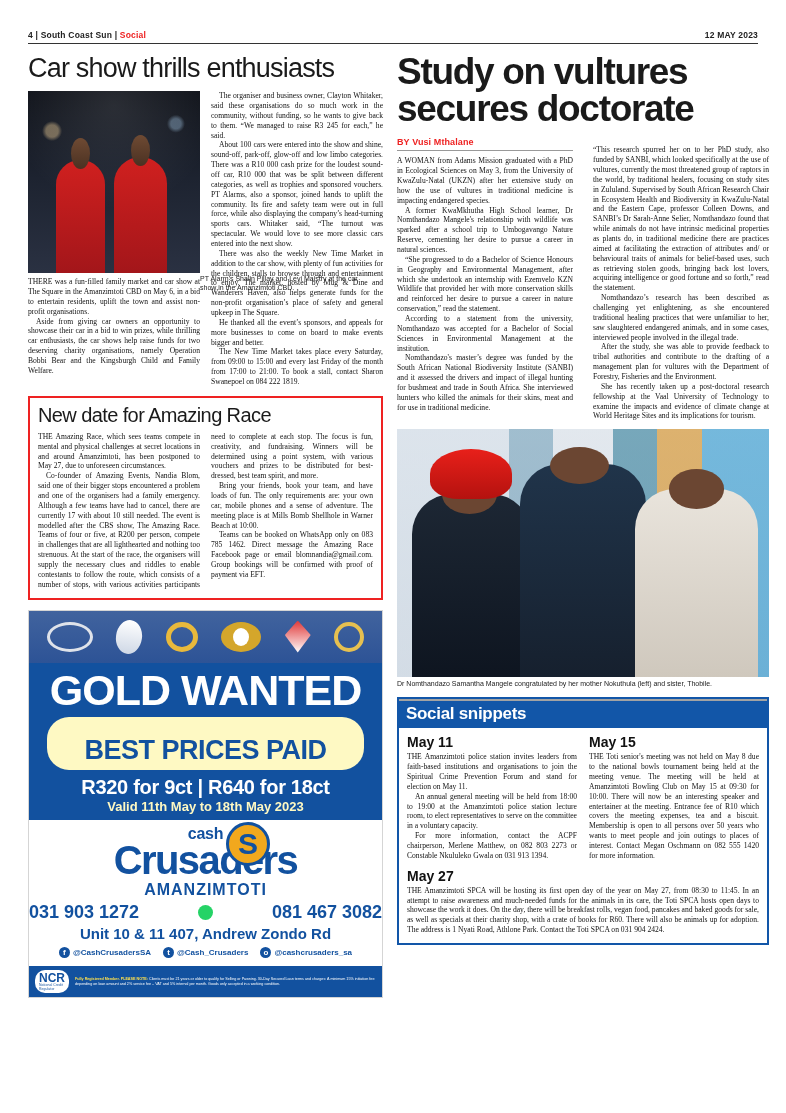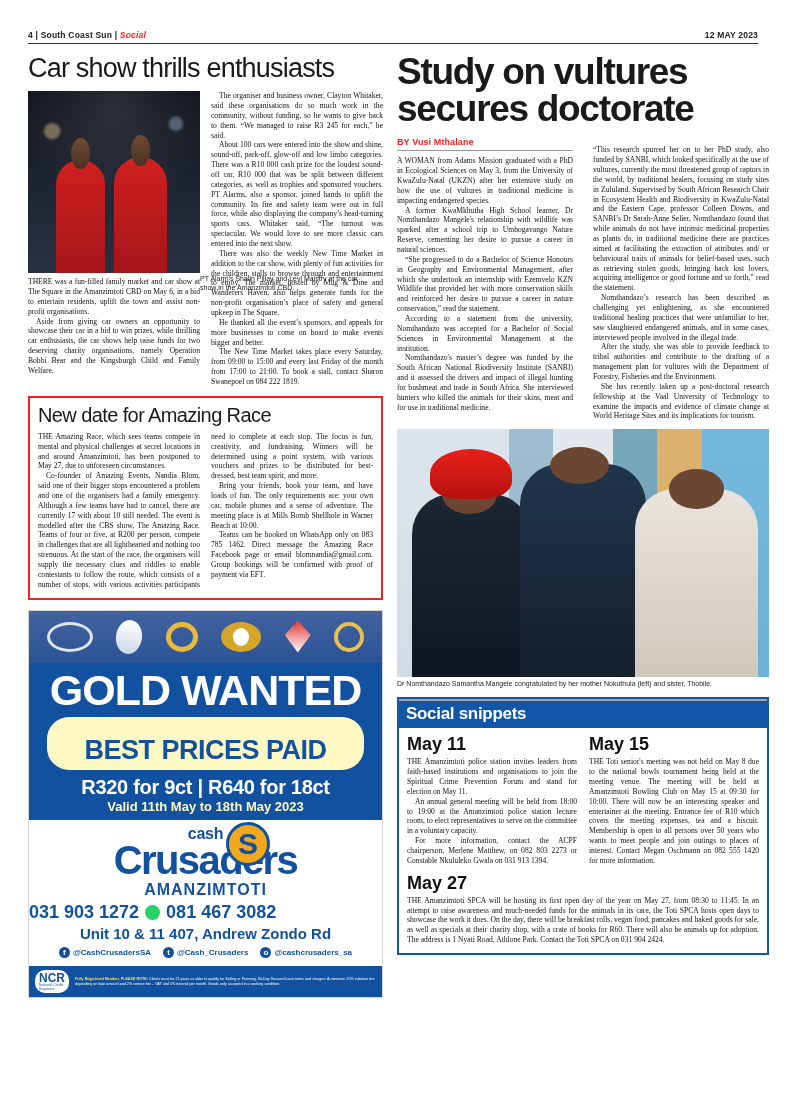--- a/index.html
+++ b/index.html
@@ -15,21 +15,21 @@
 
   
   .masthead {
     display: flex; align-items: flex-end; justify-content: space-between;
     padding-top: 30px; padding-bottom: 3px;
     border-bottom: 1.5px solid #333;
     font-family: "Liberation Sans", sans-serif;
     font-size: 8.5px; letter-spacing: .2px;
   }
   .masthead-left { font-weight: 600; color: #222; }
-  .masthead-left .sec { color: #ee2222; font-style: italic; font-weight: 700; }
+  .masthead-left .sec { color: #ee2222; font-weight: 700; }
   .masthead-right { font-weight: 600; color: #222; }
 
   
   .cols { display: flex; gap: 14px; padding-top: 10px; }
   .col-left { width: 358px; }
   .col-right { width: 372px; }
 
   
   h1.hl-car {
     font-family: "Liberation Sans", sans-serif;
@@ -159,21 +159,21 @@
   .ad-logo-wrap { background:#fff; padding: 6px 0 4px; text-align:center; position:relative; }
   .ad-cash { font-family:"Liberation Sans",sans-serif; font-weight:700; font-size:16px; color:#12519f; letter-spacing:-.3px; line-height:1; }
   .ad-crus { font-family:"Liberation Sans",sans-serif; font-weight:700; font-size:40px; color:#12519f; letter-spacing:-1.6px; line-height:.92; }
   .ad-coin {
     position:absolute; right: 112px; top: 2px; width: 44px; height: 44px; border-radius:50%;
     background:#f2a81d; border:3px solid #12519f;
     font-family:"Liberation Sans",sans-serif; font-weight:700; font-size:30px; color:#12519f;
     display:flex; align-items:center; justify-content:center; line-height:1;
   }
   .ad-town { font-family:"Liberation Sans",sans-serif; font-weight:700; font-size:16px; color:#12519f; letter-spacing:1px; padding-top:3px; }
-  .ad-phone { font-family:"Liberation Sans",sans-serif; font-weight:700; font-size:18px; color:#12519f; display:flex; align-items:center; justify-content:flex-start; gap:6px; padding-top:3px; }
+  .ad-phone { font-family:"Liberation Sans",sans-serif; font-weight:700; font-size:18px; color:#12519f; display:flex; align-items:center; justify-content:space-between; gap:6px; padding-top:3px; }
   .wa-dot { width:15px; height:15px; border-radius:50%; background:#25d366; display:inline-block; }
   .ad-addr { font-family:"Liberation Sans",sans-serif; font-weight:700; font-size:15px; color:#12519f; padding-top:2px; }
   .ad-social { display:flex; align-items:center; justify-content:center; gap:12px; padding:5px 0 4px; font-family:"Liberation Sans",sans-serif; font-size:8px; color:#12519f; font-weight:600;}
   .ad-social span.ic { display:inline-flex; width:11px; height:11px; border-radius:50%; background:#12519f; color:#fff; align-items:center; justify-content:center; font-size:8px; margin-right:3px; }
   .ad-social .it { display:flex; align-items:center; }
   .ad-foot { background:#12519f; color:#fff; display:flex; align-items:center; gap:6px; padding:4px 6px; }
   .ncr { background:#fff; color:#12519f; font-family:"Liberation Sans",sans-serif; font-weight:700; font-size:12px; padding:2px 4px; line-height:1; text-align:left;border-radius:10px; }
   .ncr small { display:block; font-size:3.4px; font-weight:400; letter-spacing:.1px; }
   .ad-terms { font-family:"Liberation Sans",sans-serif; font-size:3.7px; line-height:1.35; color:#fff; }
   .ad-terms b { color:#ffe14d; }
@@ -183,21 +183,21 @@
   .snip-head {
     background:#1256a8; color:#fff; font-family:"Liberation Sans",sans-serif;
     font-weight:700; font-size:17px; padding: 3px 7px 4px; letter-spacing:-.3px;
     border-top: 2px solid #a3a3a3;
   }
   .snip-body { padding: 6px 8px 8px; }
   .snip-cols { display:flex; gap: 12px; }
   .snip-col { flex:1; }
   .snip-date {
     font-family:"Liberation Sans",sans-serif; font-weight:700;
-    font-size:18px; color:#111; padding-bottom: 2px;
+    font-size:14px; color:#111; padding-bottom: 2px;
   }
   .snip-date.center { text-align:left; padding-top:5px; }
   .snip-body p { font-size: 7.6px; line-height: 1.3; text-align: justify; text-indent: 8px; }
   .snip-body p.first { text-indent: 0; }
   .snip-full { padding-top: 2px; }
 </style>
 </head>
 <body>
 
 <div class="page">

